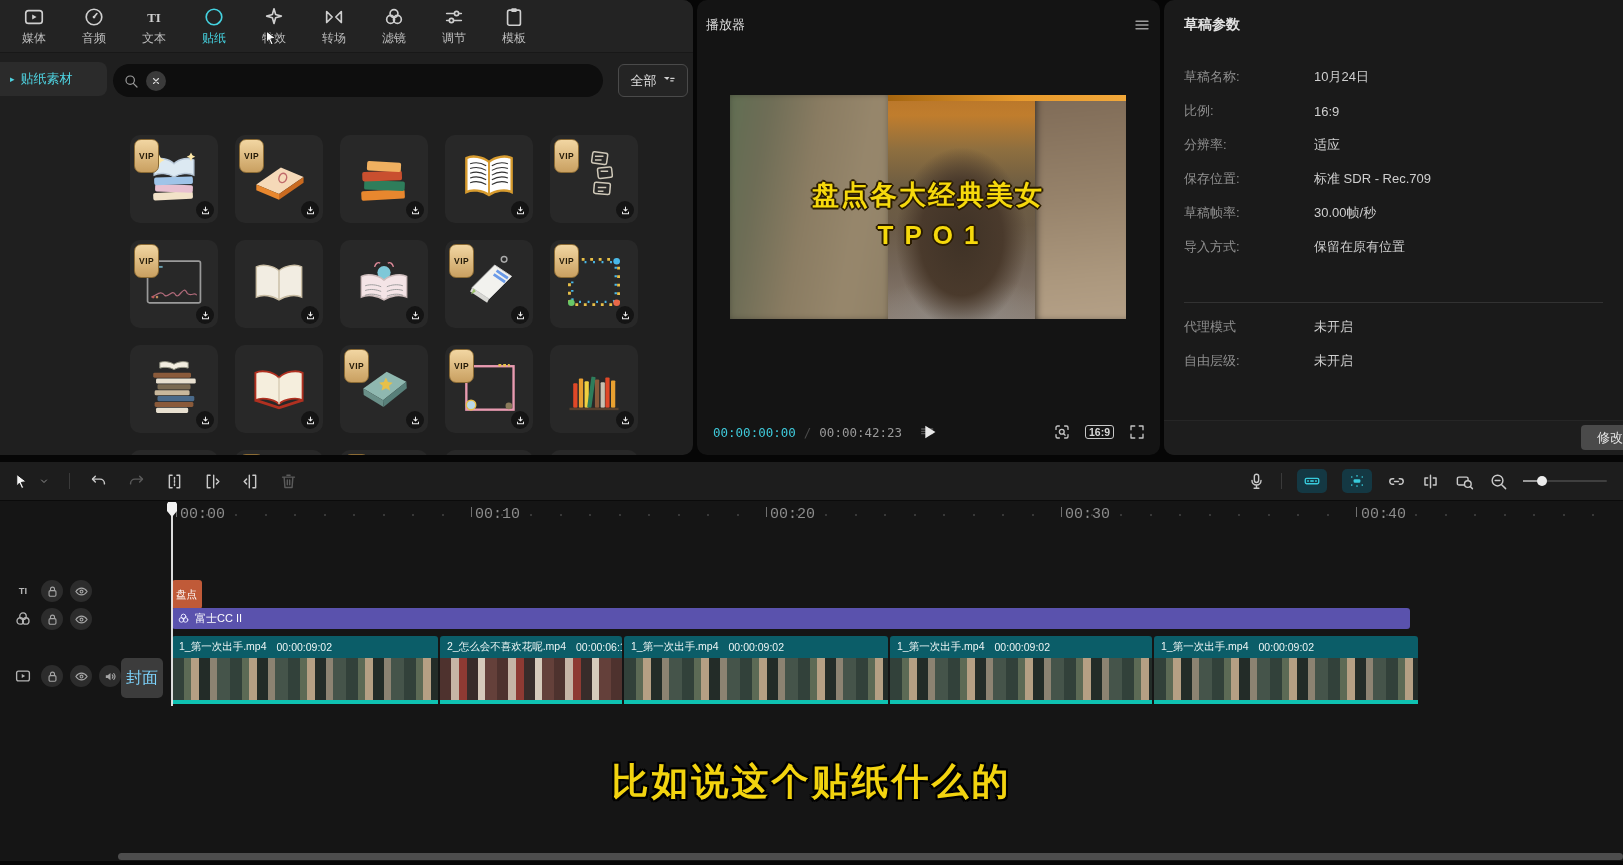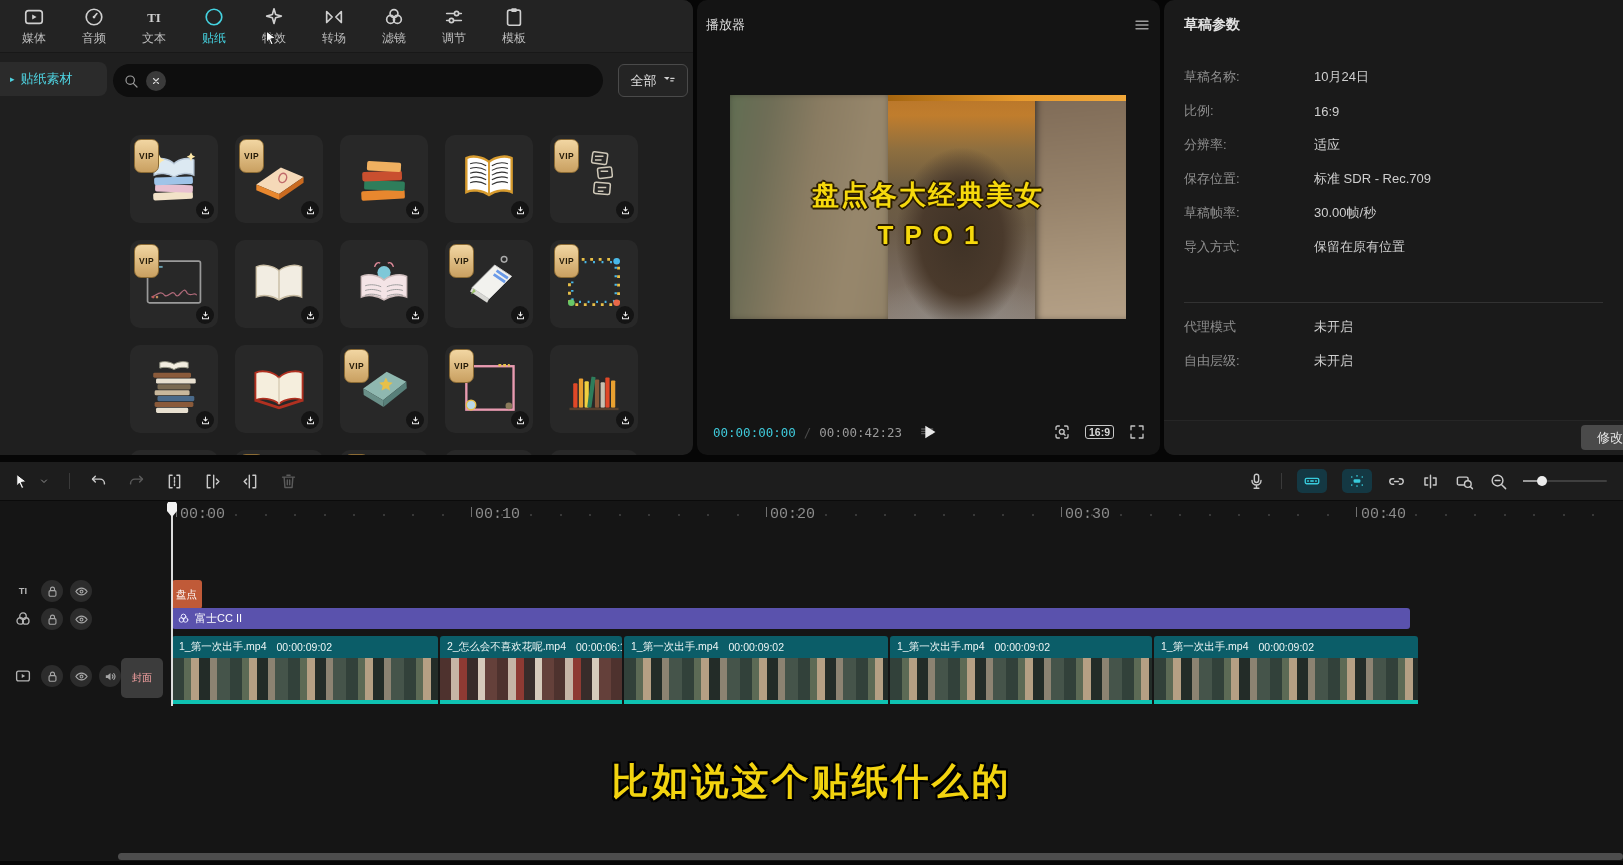--- a/index.html
+++ b/index.html
@@ -96,21 +96,21 @@
 
   .playhead-head{position:absolute;left:167px;top:40px;width:10px;height:15px;background:#f2f2f2;clip-path:polygon(12% 0,88% 0,100% 12%,100% 60%,50% 100%,0 60%,0 12%);z-index:6;}
   .playhead-line{position:absolute;left:171px;top:54px;width:2px;height:190px;background:#ededed;opacity:.92;z-index:6;}
 
   .th-row{position:absolute;left:0;display:flex;align-items:center;gap:7px;padding-left:12px;height:24px;}
   .th-ic{width:22px;height:22px;border-radius:50%;display:flex;align-items:center;justify-content:center;color:#a6a6a6;}
   .th-ic.bg{background:#2c2c2c;}
   .th-ic .i{width:15px;height:15px;}
   .th-ic.first .i{width:18px;height:18px;color:#b4b4b4;}
 
-  .cover-btn{position:absolute;left:121px;top:196px;width:42px;height:40px;background:#3c3c3c;border-radius:5px;color:#fca5a5;font-size:10px;display:flex;align-items:center;justify-content:center;}
+  .cover-btn{position:absolute;left:121px;top:196px;width:42px;height:40px;background:#3c3c3c;border-radius:5px;color:#7dd3fc;font-size:16px;display:flex;align-items:center;justify-content:center;}
 
   .clip-text{position:absolute;left:172px;top:118px;width:30px;height:29px;background:#c05a38;border-radius:3px;color:#fff;font-size:10.5px;display:flex;align-items:center;padding-left:4px;box-sizing:border-box;}
   .clip-filter{position:absolute;left:172px;top:146px;width:1238px;height:21px;background:#5a52ad;border-radius:3px;color:#fff;font-size:11px;display:flex;align-items:center;gap:5px;padding-left:5px;box-sizing:border-box;}
   .clip-filter .i{width:13px;height:13px;color:#e9e9ff;flex:none;}
 
   .vtrack{position:absolute;left:172px;top:174px;height:68px;display:flex;gap:2px;}
   .vclip{position:relative;height:76px;border-radius:3px;overflow:hidden;flex:none;}
   .vname{height:22px;background:#0b5d68;display:flex;align-items:center;gap:10px;padding:0 7px;color:#ecf4f4;font-size:10.5px;white-space:nowrap;overflow:hidden;}
   .vthumbs{height:42px;}
   .vwave{height:4px;background:#0fc2b2;}

